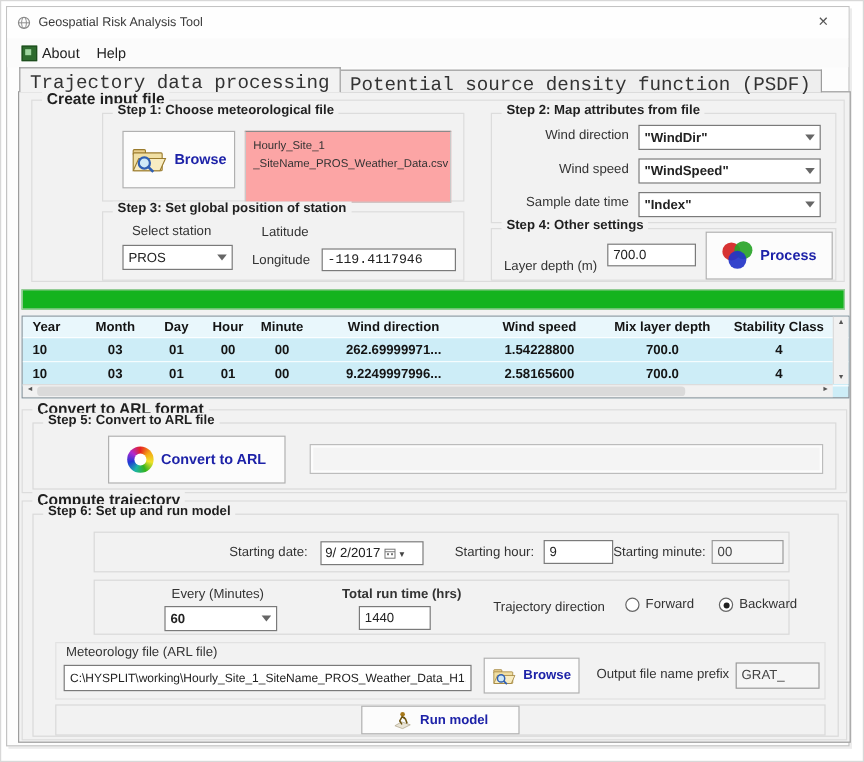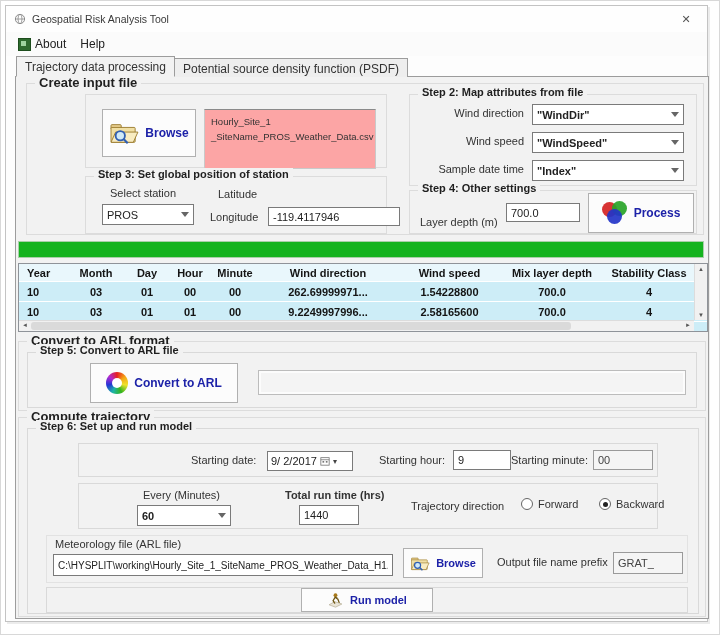--- a/index.html
+++ b/index.html
@@ -10,21 +10,21 @@
   .titlebar{position:absolute;left:0;top:0;right:0;height:26px;background:#fefefe;display:flex;align-items:center;padding-left:8px;}
   .titlebar .title{font-size:10.5px;color:#3a3a3a;margin-left:6px;}
   .close-btn{position:absolute;right:10px;top:4px;width:22px;height:18px;text-align:center;font-size:11px;color:#555;cursor:default;line-height:18px;}
   
   .menubar{position:absolute;left:0;top:26px;right:0;height:24px;background:#fbfbfb;display:flex;align-items:center;padding-left:8px;}
   .menu-item{font-size:12px;color:#222;padding:2px 10px 2px 4px;display:flex;align-items:center;gap:4px;}
   .menu-icon{width:13px;height:13px;background:#2e6b2e;border:1px solid #1d4d1d;display:inline-block;position:relative;}
   .menu-icon::after{content:'';position:absolute;left:2px;top:2px;width:5px;height:5px;background:#9fd49f;}
   
   .tabstrip{position:absolute;left:10px;top:50px;right:0;height:21px;display:flex;align-items:flex-end;z-index:3;}
-  .tab{font-size:12px;color:#333;border:1px solid #9c9c9c;padding:3px 8px 2px 8px;white-space:nowrap;}
+  .tab{font-size:16px;color:#333;border:1px solid #9c9c9c;padding:3px 8px 2px 8px;white-space:nowrap;font-family:Liberation Mono, monospace;}
   .tab.active{background:#f2f2f2;border-bottom:1px solid #f2f2f2;height:21px;z-index:4;}
   .tab.inactive{background:#eeeeee;border-left:none;height:19px;border-bottom:none;color:#333;}
   
   .content{position:absolute;left:9px;top:70px;width:694px;height:543px;background:#f2f2f2;border:1px solid #9c9c9c;z-index:2;}
   .groupbox{position:absolute;border:1px solid #dcdcdc;}
   .gb-label{position:absolute;top:-9px;left:8px;background:#f2f2f2;padding:0 4px;font-size:13px;font-weight:bold;color:#1f1f1f;white-space:nowrap;}
   .gb-label.small{font-size:11px;}
   .panel{position:absolute;border:1px solid #d9d9d9;}
   .lbl{position:absolute;font-size:11px;color:#333;white-space:nowrap;}
   .tbox{position:absolute;border:1px solid #7a7a7a;background:#fff;font-size:11px;color:#222;padding:1px 4px;}
@@ -98,20 +98,21 @@
       <span class="tab active">Trajectory data processing</span>
       <span class="tab inactive">Potential source density function (PSDF)</span>
     </div>
 
     <div class="content">
 
       <div class="groupbox" style="left:10px;top:6px;width:678px;height:152px;">
         <span class="gb-label">Create input file</span>
 
         <div class="groupbox" style="left:58px;top:10px;width:302px;height:74px;">
+          <span class="gb-label small">Step 1: Choose meteorological file</span>
           <div class="btn" style="left:16px;top:14px;width:94px;height:48px;">
             <svg width="30" height="26" viewBox="0 0 32 28">
               <rect x="2" y="5" width="11" height="5" rx="1" fill="#e8cf8e" stroke="#9a7b2d" stroke-width="1"></rect>
               <rect x="2" y="8" width="26" height="16" rx="1" fill="#f0dfa4" stroke="#9a7b2d" stroke-width="1"></rect>
               <polygon points="2,24 7,13 31,13 26,24" fill="#f8ecc2" stroke="#9a7b2d" stroke-width="1"></polygon>
               <circle cx="12" cy="17" r="5" fill="#cfe9f7" stroke="#2f5fb3" stroke-width="2"></circle>
               <line x1="15.5" y1="20.5" x2="20" y2="25" stroke="#2f5fb3" stroke-width="2.4"></line>
             </svg>
             <span class="btn-text">Browse</span>
           </div>
@@ -123,21 +124,21 @@
 
         <div class="groupbox" style="left:58px;top:92px;width:302px;height:58px;">
           <span class="gb-label small">Step 3: Set global position of station</span>
           <span class="lbl" style="left:24px;top:10px;">Select station</span>
           <div class="select" style="left:16px;top:27px;width:92px;height:21px;">
             <span class="val">PROS</span>
             <span class="chev"></span>
           </div>
           <span class="lbl" style="left:132px;top:11px;">Latitude</span>
           <span class="lbl" style="left:124px;top:34px;">Longitude</span>
-          <input class="tbox" style="left: 182px; top: 30px; width: 132px; height: 19px;" readonly="" value="-119.4117946">
+          <input class="tbox" style="left: 182px; top: 30px; width: 112px; height: 19px; font-family: Liberation Mono, monospace;" readonly="" value="-119.4117946">
         </div>
 
         <div class="groupbox" style="left:382px;top:10px;width:288px;height:92px;">
           <span class="gb-label small">Step 2: Map attributes from file</span>
           <span class="lbl" style="left:0;top:12px;width:114px;text-align:right;">Wind direction</span>
           <div class="select" style="left:122px;top:9px;width:152px;height:21px;">
             <span class="val b">"WindDir"</span>
             <span class="chev"></span>
           </div>
           <span class="lbl" style="left:0;top:40px;width:114px;text-align:right;">Wind speed</span>

